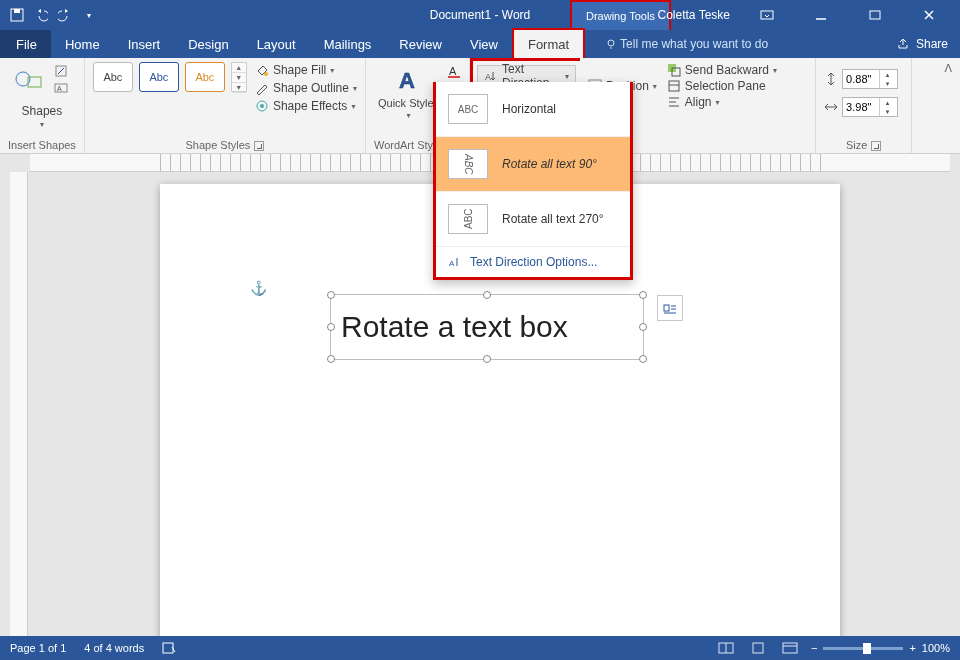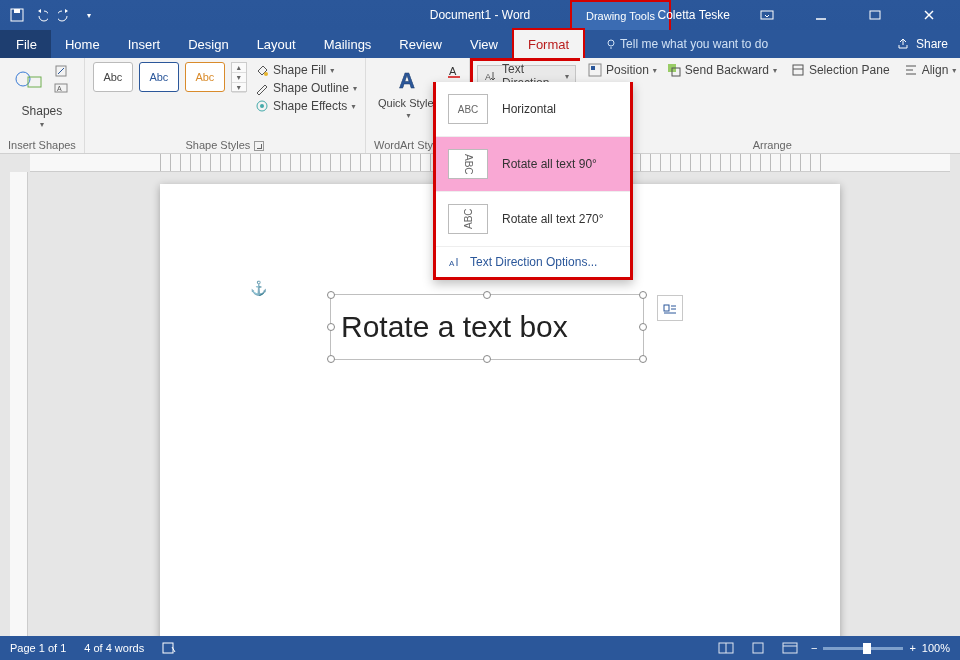--- a/index.html
+++ b/index.html
@@ -12,21 +12,21 @@
   .titlecenter { position:absolute; left:50%; transform:translateX(-50%); }
   .contextual { position:absolute; left:570px; top:0; height:30px; padding:0 14px; background:#3b6cb3; border:2px solid #d40000; border-bottom:none; display:flex; align-items:center; font-size:11px; }
   .titleright { position:absolute; right:0; top:0; height:30px; display:flex; align-items:center; gap:8px; padding-right:8px; }
   .winbtn { width:46px; height:30px; display:inline-flex; align-items:center; justify-content:center; font-size:14px; }
   .user { font-size:12px; margin-right:6px; }
 
   
   .tabs { height:28px; background:#2b579a; display:flex; align-items:stretch; color:#fff; font-size:13px; position:relative; }
   .tab { padding:0 14px; display:flex; align-items:center; cursor:pointer; }
   .tab.file { background:#1e3e70;padding-left:16px; }
-  .tab.active { background:#f3f3f3; color:#b91c1c; border:2px solid #d40000; border-bottom:none; margin-top:-2px; }
+  .tab.active { background:#f3f3f3; color:#404040; border:2px solid #d40000; border-bottom:none; margin-top:-2px; }
   .tellme { display:flex; align-items:center; gap:3px; color:#cfe0f4; font-size:12px; margin-left:20px; }
   .share { position:absolute; right:12px; top:0; height:28px; display:flex; align-items:center; gap:6px; color:#fff; font-size:12px; }
 
   
   .ribbon { height:96px; background:#f3f3f3; border-bottom:1px solid #d0d0d0; display:flex; font-size:12px; color:#444; }
   .group { border-right:1px solid #dcdcdc; padding:4px 8px 2px; display:flex; flex-direction:column; justify-content:space-between; }
   .grouplabel { text-align:center; font-size:11px; color:#666; white-space:nowrap; }
   .grouplabel .dlg { display:inline-block; width:10px; height:10px; border:1px solid #999; margin-left:4px; vertical-align:middle; position:relative; }
   .grouplabel .dlg::after { content:""; position:absolute; right:1px; bottom:1px; width:4px; height:4px; border-right:1px solid #666; border-bottom:1px solid #666; }
   .btncol { display:flex; flex-direction:column; align-items:center; gap:2px; padding:2px 4px; }
@@ -42,21 +42,21 @@
   .spin { width:56px; height:20px; border:1px solid #b5b5b5; background:#fff; display:inline-flex; align-items:center; font-size:11px; }
   .spin input { border:none; width:36px; font-size:11px; padding-left:3px; background:transparent; }
   .spin .ar { width:16px; display:flex; flex-direction:column; border-left:1px solid #ccc; }
   .spin .ar span { height:9px; display:flex; align-items:center; justify-content:center; font-size:7px; color:#555; }
 
   
   .textdir-button { height:22px; border:1px solid #c5c5c5; background:#e9e9e9; padding:0 6px; display:flex; align-items:center; gap:4px; font-size:12px; }
   .redbox { border:3px solid #d40000; position:relative; }
   .dropdown { position:absolute; left:433px; top:82px; width:200px; background:#fff; border:3px solid #d40000; border-top:none; box-shadow:0 4px 10px rgba(0,0,0,.25); z-index:50; font-size:12px; color:#333; }
   .dditem { display:flex; align-items:center; gap:14px; padding:12px 12px; border-bottom:1px solid #eee; }
-  .dditem.hover { background:#f9a8d4; }
+  .dditem.hover { background:#fdba74;font-style:italic; }
   .dditem .thumb { width:40px; height:30px; border:1px solid #bbb; background:#fff; display:flex; align-items:center; justify-content:center; font-size:10px; color:#666; }
   .dditem .thumb.v { writing-mode: vertical-rl; }
   .dditem .thumb.v2 { writing-mode: vertical-rl; transform:rotate(180deg); }
   .ddopt { padding:8px 12px; color:#2b579a; display:flex; gap:8px; align-items:center; }
 
   
   .workspace { position:absolute; left:0; top:154px; right:0; bottom:24px; background:#e6e6e6; overflow:hidden; }
   .hruler { position:absolute; left:30px; right:10px; top:0; height:18px; background:#f8f8f8; border-bottom:1px solid #ccc; font-size:9px; color:#888; }
   .hruler .ticks { position:absolute; left:130px; right:120px; top:0; bottom:0; background:
     repeating-linear-gradient(to right, #bbb 0 1px, transparent 1px 10px); }
@@ -296,21 +296,21 @@
       <div class="row">
           <span class="sm">
             <svg width="14" height="14">
               <rect x="1" y="1" width="12" height="12" fill="none" stroke="#888"></rect>
               <rect x="3" y="3" width="4" height="4" fill="#2b579a"></rect>
             </svg>
           </span>
           <span>Position</span>
           <span class="caret">▾</span>
         </div>
-      <div style="display:flex; gap:14px;">
+      <div style="display:flex; flex-direction:column; gap:0;">
         <div class="row">
             <span class="sm">
               <svg width="14" height="14">
                 <rect x="1" y="1" width="8" height="8" fill="#9c6"></rect>
                 <rect x="5" y="5" width="8" height="8" fill="none" stroke="#555"></rect>
               </svg>
             </span>
             <span>Send Backward</span>
             <span class="caret">▾</span>
           </div>
@@ -329,21 +329,20 @@
                 <line x1="2" y1="3" x2="12" y2="3" stroke="#555"></line>
                 <line x1="2" y1="7" x2="9" y2="7" stroke="#555"></line>
                 <line x1="2" y1="11" x2="12" y2="11" stroke="#555"></line>
               </svg>
             </span>
             <span>Align</span>
             <span class="caret">▾</span>
           </div>
       </div>
     </div>
-    <div class="grouplabel">Arrange</div>
   </div>
 
   <div class="group" style="flex:0 0 96px;">
     <div style="display:flex; flex-direction:column; gap:6px; padding-top:6px;">
       <div class="row">
           <span class="sm">
             <svg width="14" height="14">
               <path d="M7 2v10M4 4l3-3 3 3M4 10l3 3 3-3" fill="none" stroke="#555"></path>
             </svg>
           </span>

